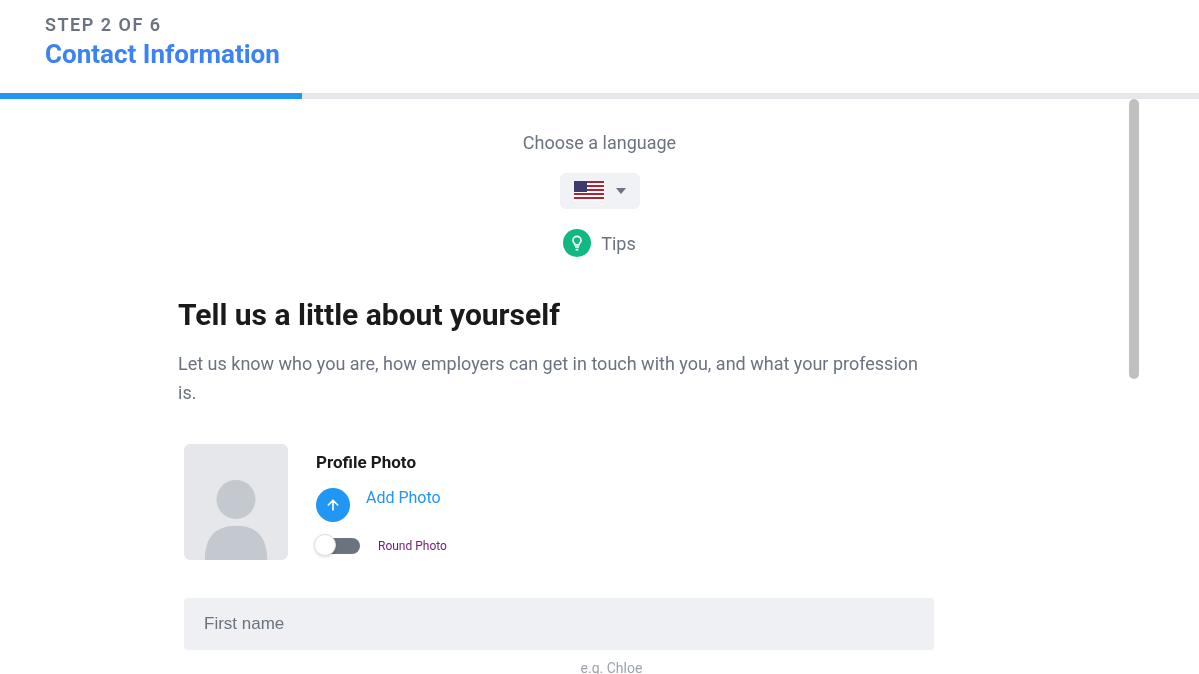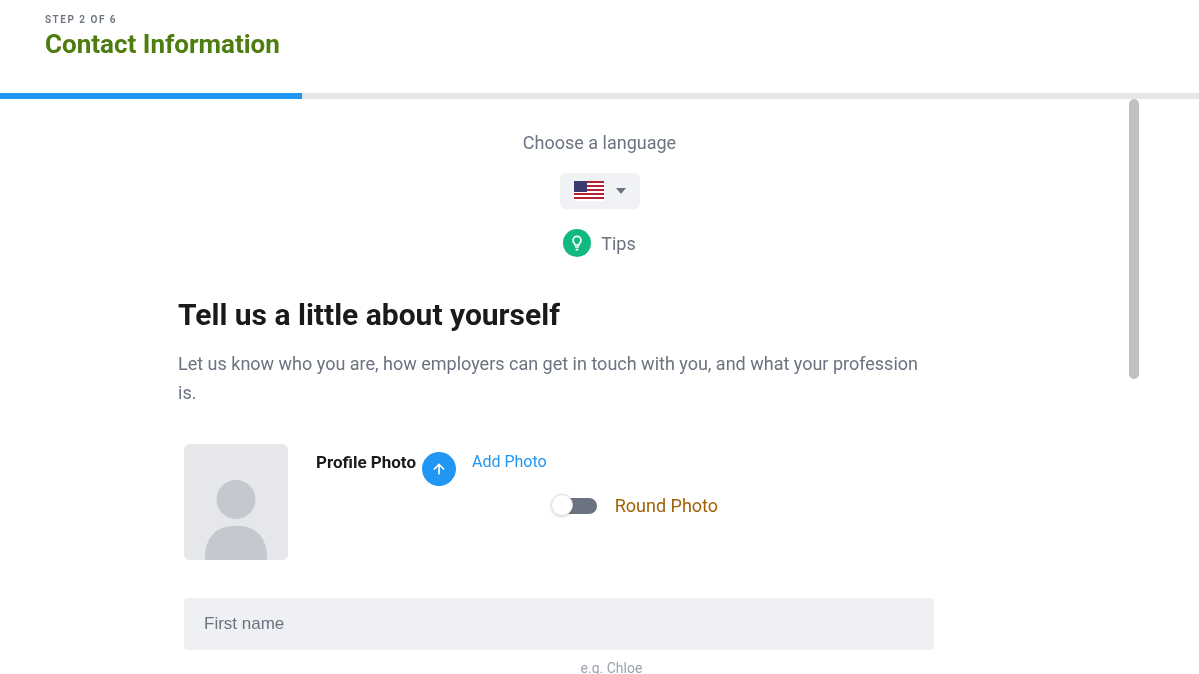--- a/index.html
+++ b/index.html
@@ -61,28 +61,28 @@
       font-weight: 400;
     }
     
     .step-section {
       padding-left: 45px;
       padding-top: 14px;
     }
     
     .step-label {
       color: #6b7280;
-      font-size: 10px;
+      font-size: 18px;
       font-weight: 600;
       letter-spacing: 1.5px;
       margin-bottom: 4px;
     }
     
     .step-title {
-      color: #4d7c0f;
+      color: #3b82f6;
       font-size: 26px;
       font-weight: 700;
     }
     
     .progress-track {
       width: 100%;
       height: 6px;
       background: #e5e7eb;
       position: relative;
     }
@@ -231,22 +231,22 @@
       overflow: hidden;
     }
     
     .avatar-silhouette {
       width: 78px;
       height: 88px;
     }
     
     .photo-controls {
       display: flex;
-      flex-direction: row;
-      gap: 6px;
+      flex-direction: column;
+      gap: 16px;
       padding-top: 8px;
     }
     
     .photo-title {
       font-size: 17px;
       font-weight: 700;
       color: #1a1a1a;
     }
     
     .add-photo-row {
@@ -293,22 +293,22 @@
       top: -4px;
       width: 22px;
       height: 22px;
       background: #ffffff;
       border-radius: 50%;
       border: 1px solid #e0e0e0;
       box-shadow: 0 1px 3px rgba(0,0,0,0.15);
     }
     
     .round-photo-label {
-      color: #a16207;
-      font-size: 18px;
+      color: #701a75;
+      font-size: 12px;
       text-align: right;
     }
     
     .form-field {
       margin-bottom: 14px;
       padding-left: 6px;
     }
     
     .text-input {
       width: 750px;

